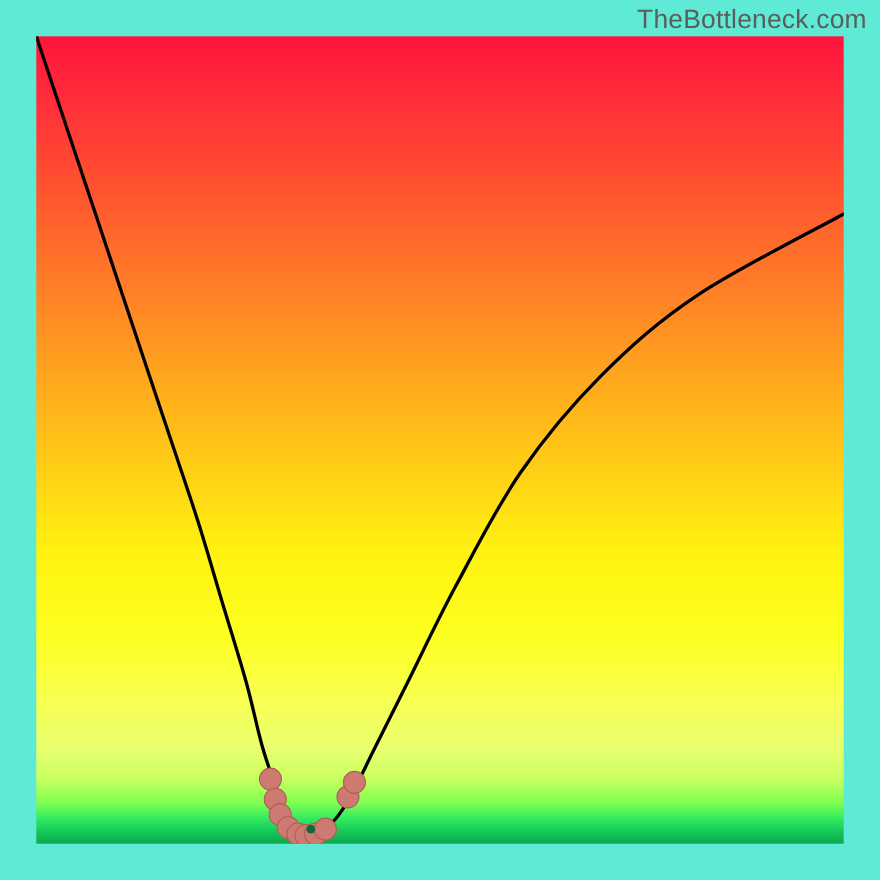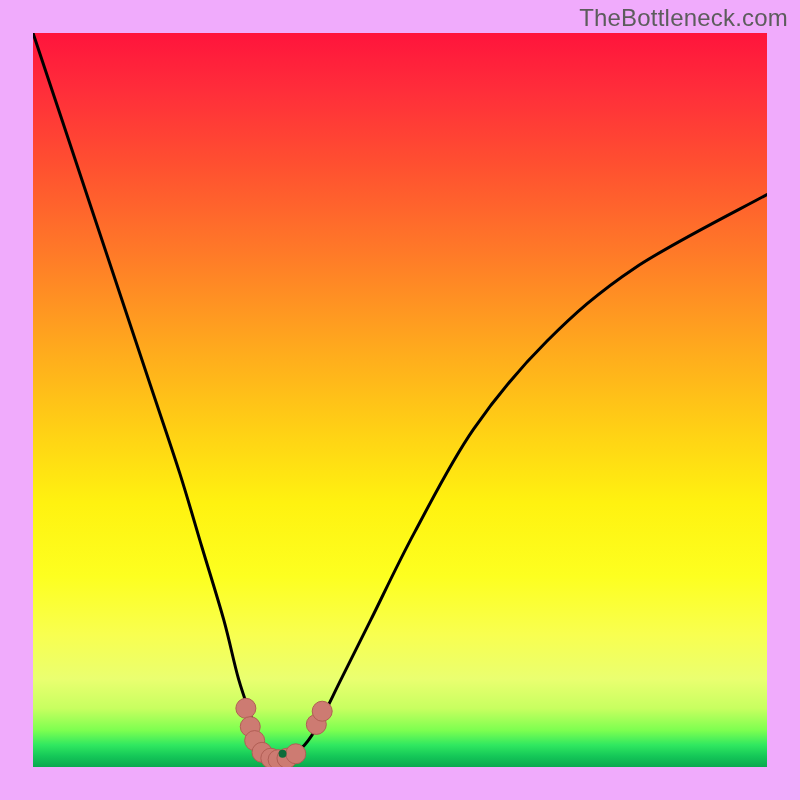--- a/index.html
+++ b/index.html
@@ -7,21 +7,21 @@
     padding: 0;
     width: 800px;
     height: 800px;
     overflow: hidden;
     background: #000;
     font-family: Arial, Helvetica, sans-serif;
   }
   .frame {
     position: absolute;
     inset: 0;
-    background: #f0abfc;
+    background: #5eead4;
   }
   .plot {
     position: absolute;
     background: linear-gradient(to bottom,
       #ff143c 0%,
       #ff2e3a 8%,
       #ff5030 18%,
       #ff7a28 30%,
       #ffa61e 42%,
       #ffd015 54%,

